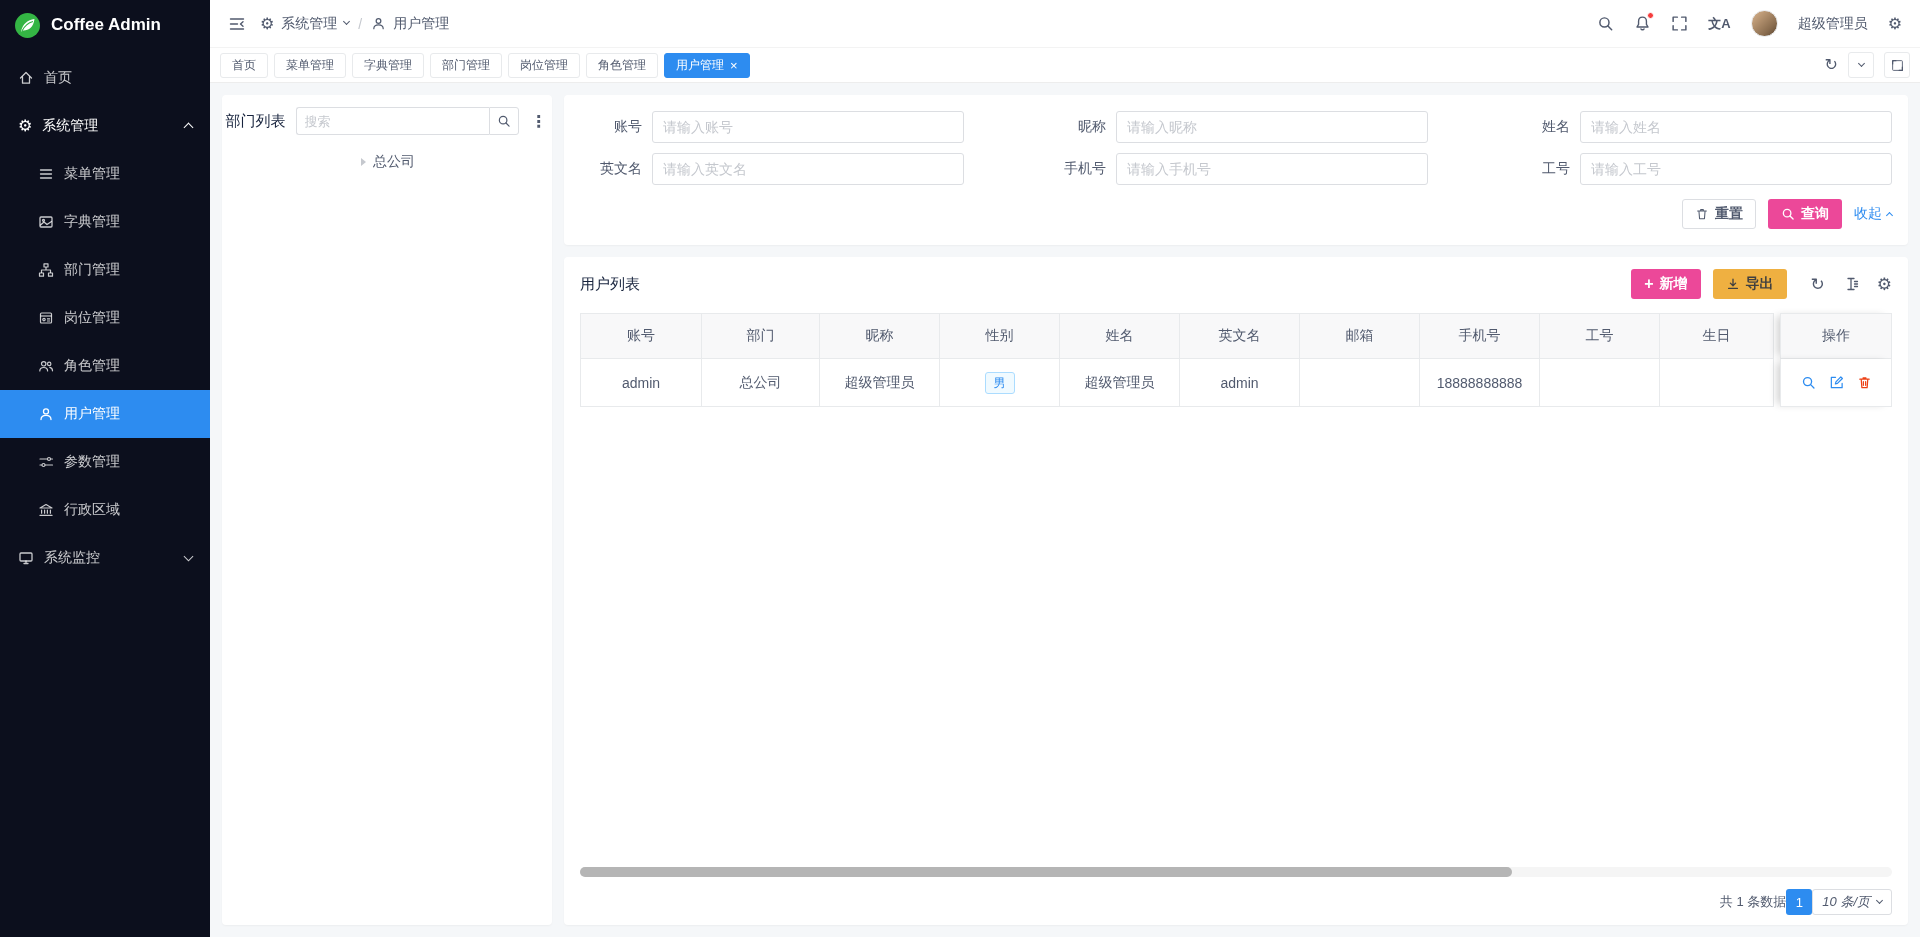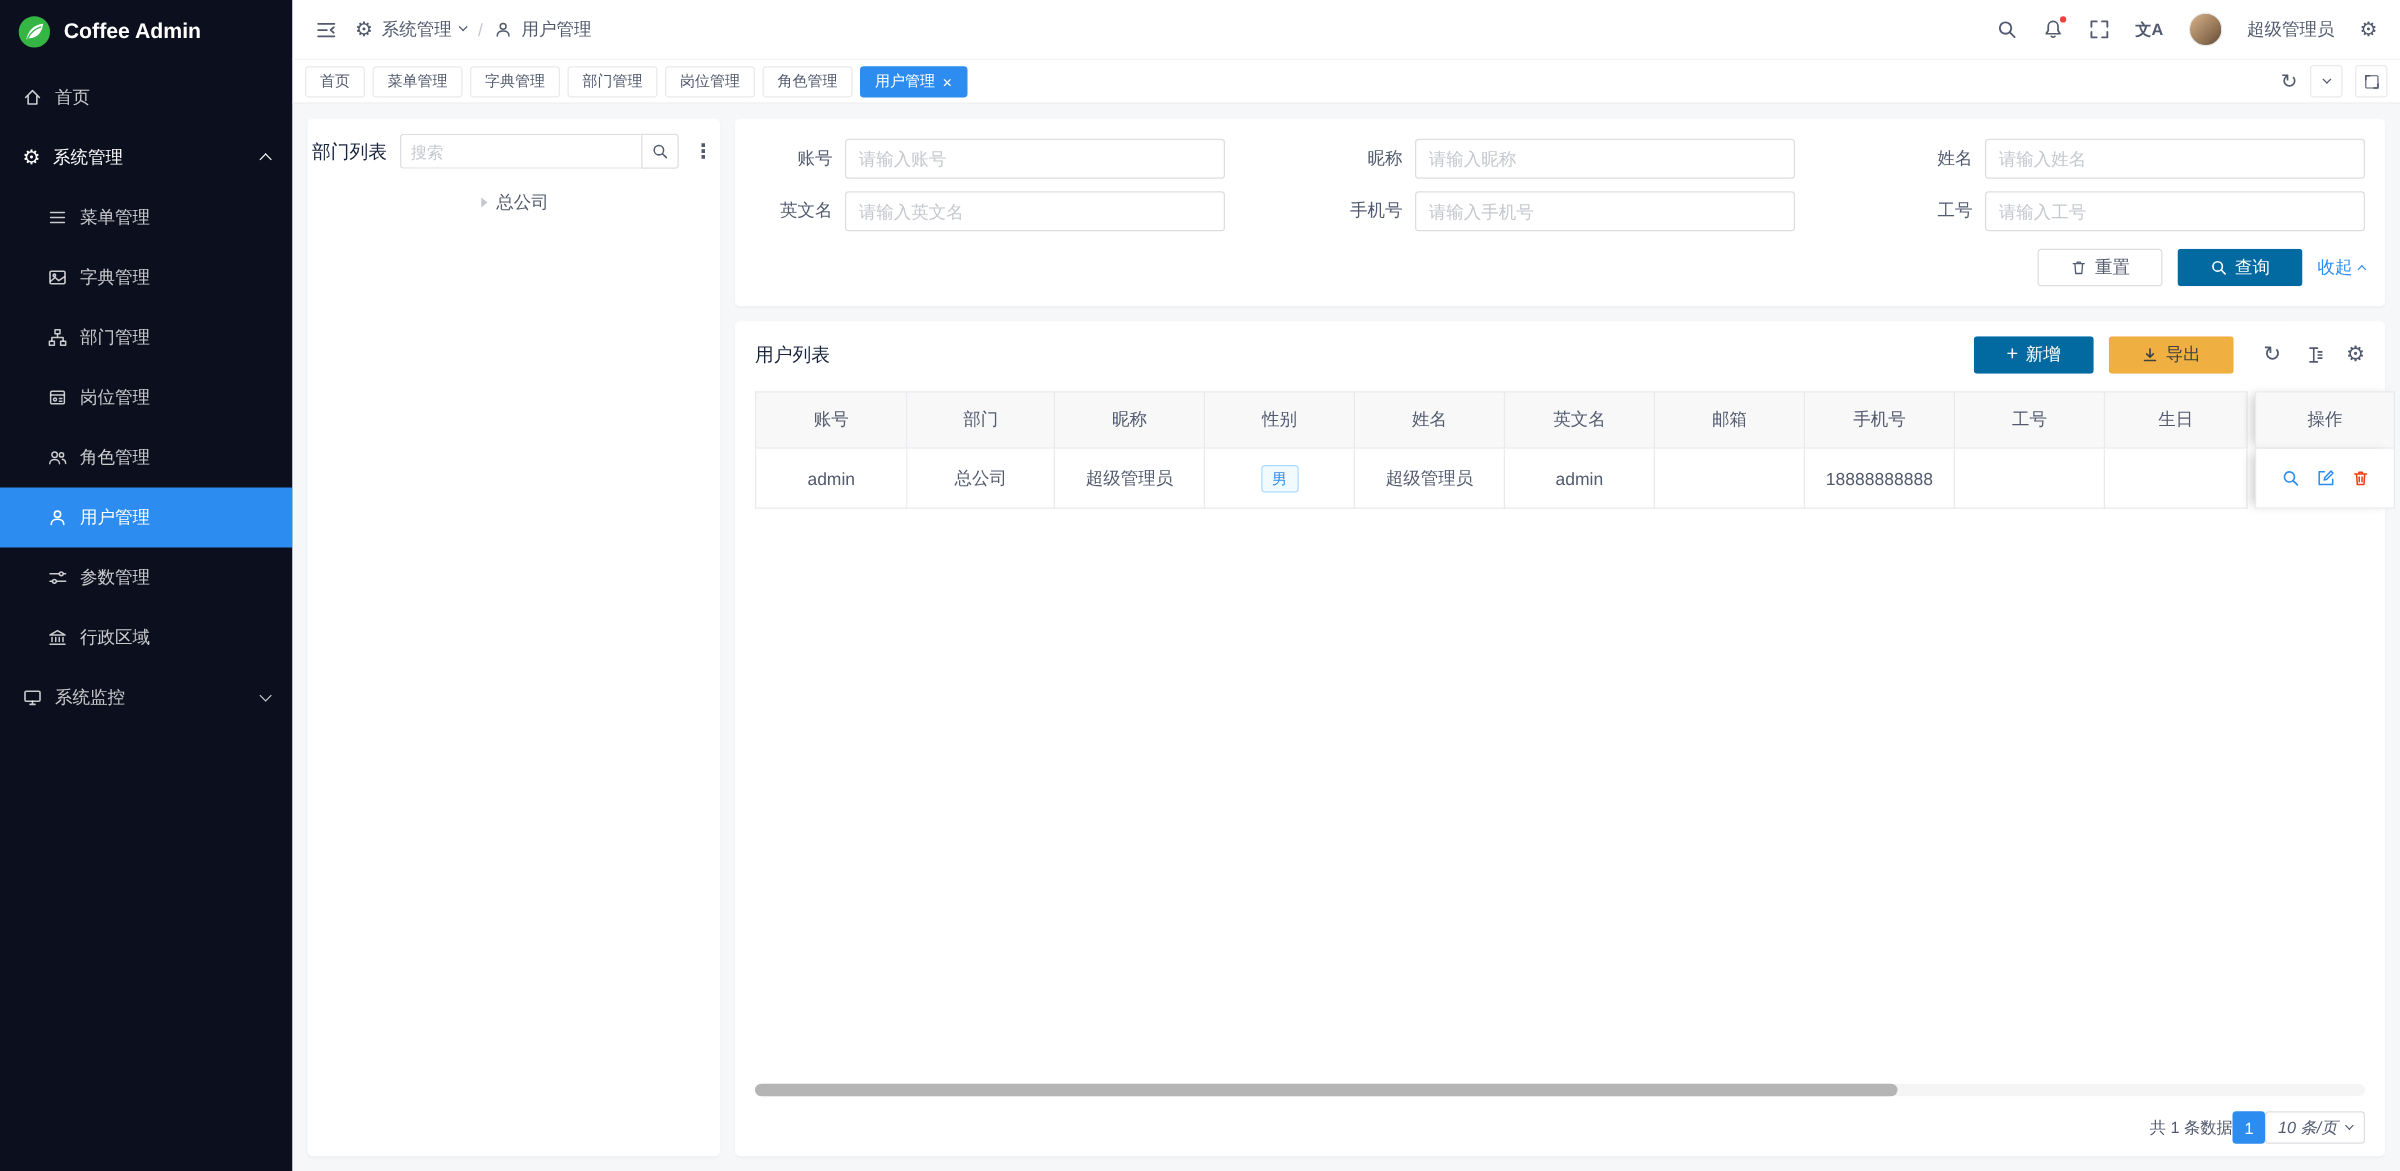--- a/index.html
+++ b/index.html
@@ -5,21 +5,21 @@
 <style>
   * { box-sizing: border-box; margin: 0; padding: 0; }
   html, body { width: 1920px; height: 937px; overflow: hidden; }
   body {
     font-family: "Liberation Sans", "DejaVu Sans", sans-serif;
     font-size: 14px; color: #515a6e; background: #f5f7f9;
   }
   .app { display: flex; width: 1920px; height: 937px; }
 
   
-  .sidebar { width: 234px; flex: none; background: #0c0f1d; color: rgba(255,255,255,.78); display: flex; flex-direction: column; }
+  .sidebar { width: 210px; flex: none; background: #0c0f1d; color: rgba(255,255,255,.78); display: flex; flex-direction: column; }
   .logo { height: 50px; display: flex; align-items: center; gap: 10px; padding: 0 14px; color: #fff; font-weight: bold; font-size: 17px; white-space: nowrap; }
   .menu { padding-top: 4px; }
   .menu-item { height: 48px; display: flex; align-items: center; gap: 10px; padding: 0 18px; font-size: 14px; cursor: pointer; white-space: nowrap; }
   .menu-item.open { color: #fff; }
   .menu-item .arrow { margin-left: auto; }
   .submenu .menu-item { padding-left: 38px; }
   .menu-item.active { background: #2d8cf0; color: #fff; }
   .menu-item svg { flex: none; }
 
   
@@ -70,23 +70,23 @@
   .right-col { flex: 1; display: flex; flex-direction: column; gap: 12px; min-width: 0; justify-content: space-between; }
 
   
   .search-card { padding: 16px; flex: none; }
   .form-grid { display: grid; grid-template-columns: 1fr 1fr 1fr; column-gap: 80px; row-gap: 10px; }
   .field { display: flex; align-items: center; gap: 10px; }
   .field label { width: 62px; text-align: right; font-size: 14px; color: #515a6e; flex: none; }
   .field input { flex: 1; min-width: 0; height: 32px; border: 1px solid #dcdee2; border-radius: 3px; padding: 0 10px; font-size: 14px; color: #515a6e; outline: none; font-family: inherit; }
   .field input::placeholder { color: #c5c8ce; }
   .form-actions { margin-top: 14px; display: flex; justify-content: flex-end; align-items: center; gap: 12px; }
-  .btn { height: 30px; padding: 0 25px; border-radius: 3px; display: inline-flex; align-items: center; gap: 6px; font-size: 14px; cursor: pointer; border: 1px solid transparent; font-family: inherit; }
+  .btn { height: 30px; padding: 0 12px; border-radius: 3px; display: inline-flex; align-items: center; gap: 6px; font-size: 14px; cursor: pointer; border: 1px solid transparent; font-family: inherit; font-weight: bold; }
   .btn-default { background: #fff; border-color: #dcdee2; color: #515a6e; }
-  .btn-primary { background: #0369a1; color: #fff; }
+  .btn-primary { background: #ec4899; color: #fff; }
   .btn-warning { background: #efb041; color: #404040; }
   .link-primary { color: #2d8cf0; display: inline-flex; align-items: center; gap: 5px; cursor: pointer; font-size: 14px; }
 
   
   .table-card { flex: 1; padding: 12px 16px 10px; display: flex; flex-direction: column; min-height: 0; }
   .card-head { display: flex; align-items: center; margin-bottom: 14px; }
   .card-title { font-size: 15px; font-weight: 500; color: #17233d; }
   .head-actions { margin-left: auto; display: flex; align-items: center; gap: 12px; }
   .tool-icons { display: flex; align-items: center; gap: 18px; margin-left: 12px; color: #515a6e; }
   .tool-icons .glyph { font-size: 17px; }

